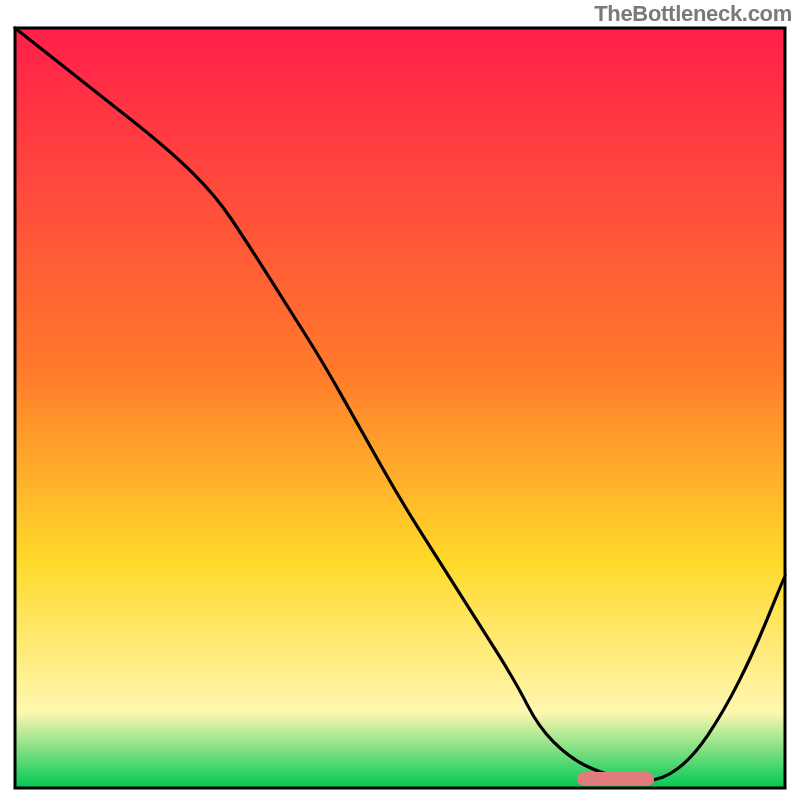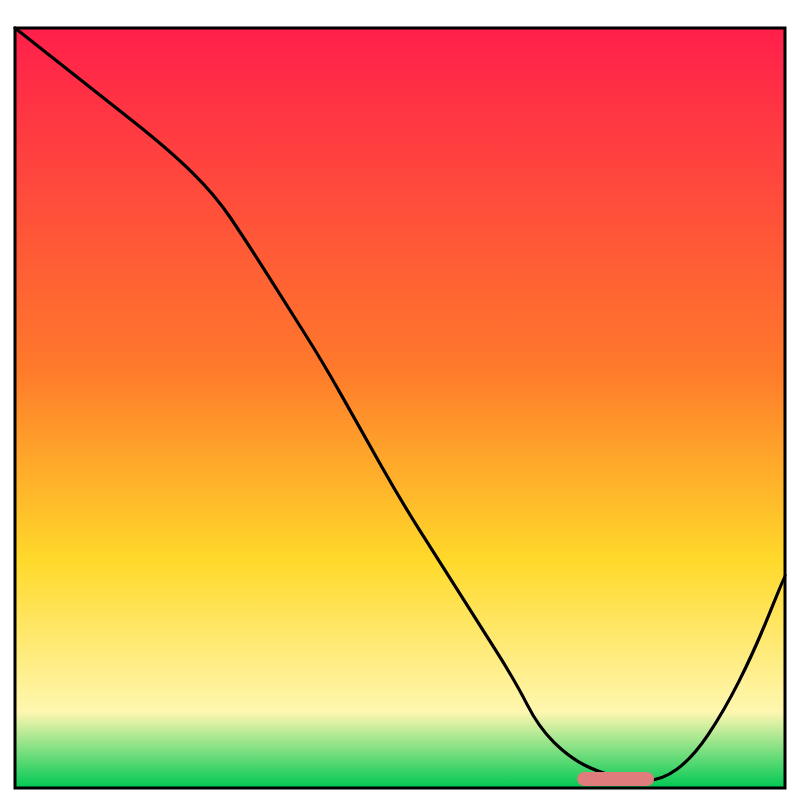--- a/index.html
+++ b/index.html
@@ -25,20 +25,21 @@
     letter-spacing: -0.3px;
   }
   svg {
     display: block;
   }
 </style>
 </head>
 <body>
 
 <div class="container">
+  <div class="watermark">TheBottleneck.com</div>
   <svg id="plot" width="800" height="800" viewBox="0 0 800 800">
       <defs>
         <linearGradient id="bg-grad" x1="0" y1="0" x2="0" y2="1">
           <stop offset="0%" stop-color="#ff1f4b"></stop>
           <stop offset="45%" stop-color="#ff7a2b"></stop>
           <stop offset="70%" stop-color="#ffd92a"></stop>
           <stop offset="90%" stop-color="#fff7b0"></stop>
           <stop offset="100%" stop-color="#00c853"></stop>
         </linearGradient>
       </defs>

